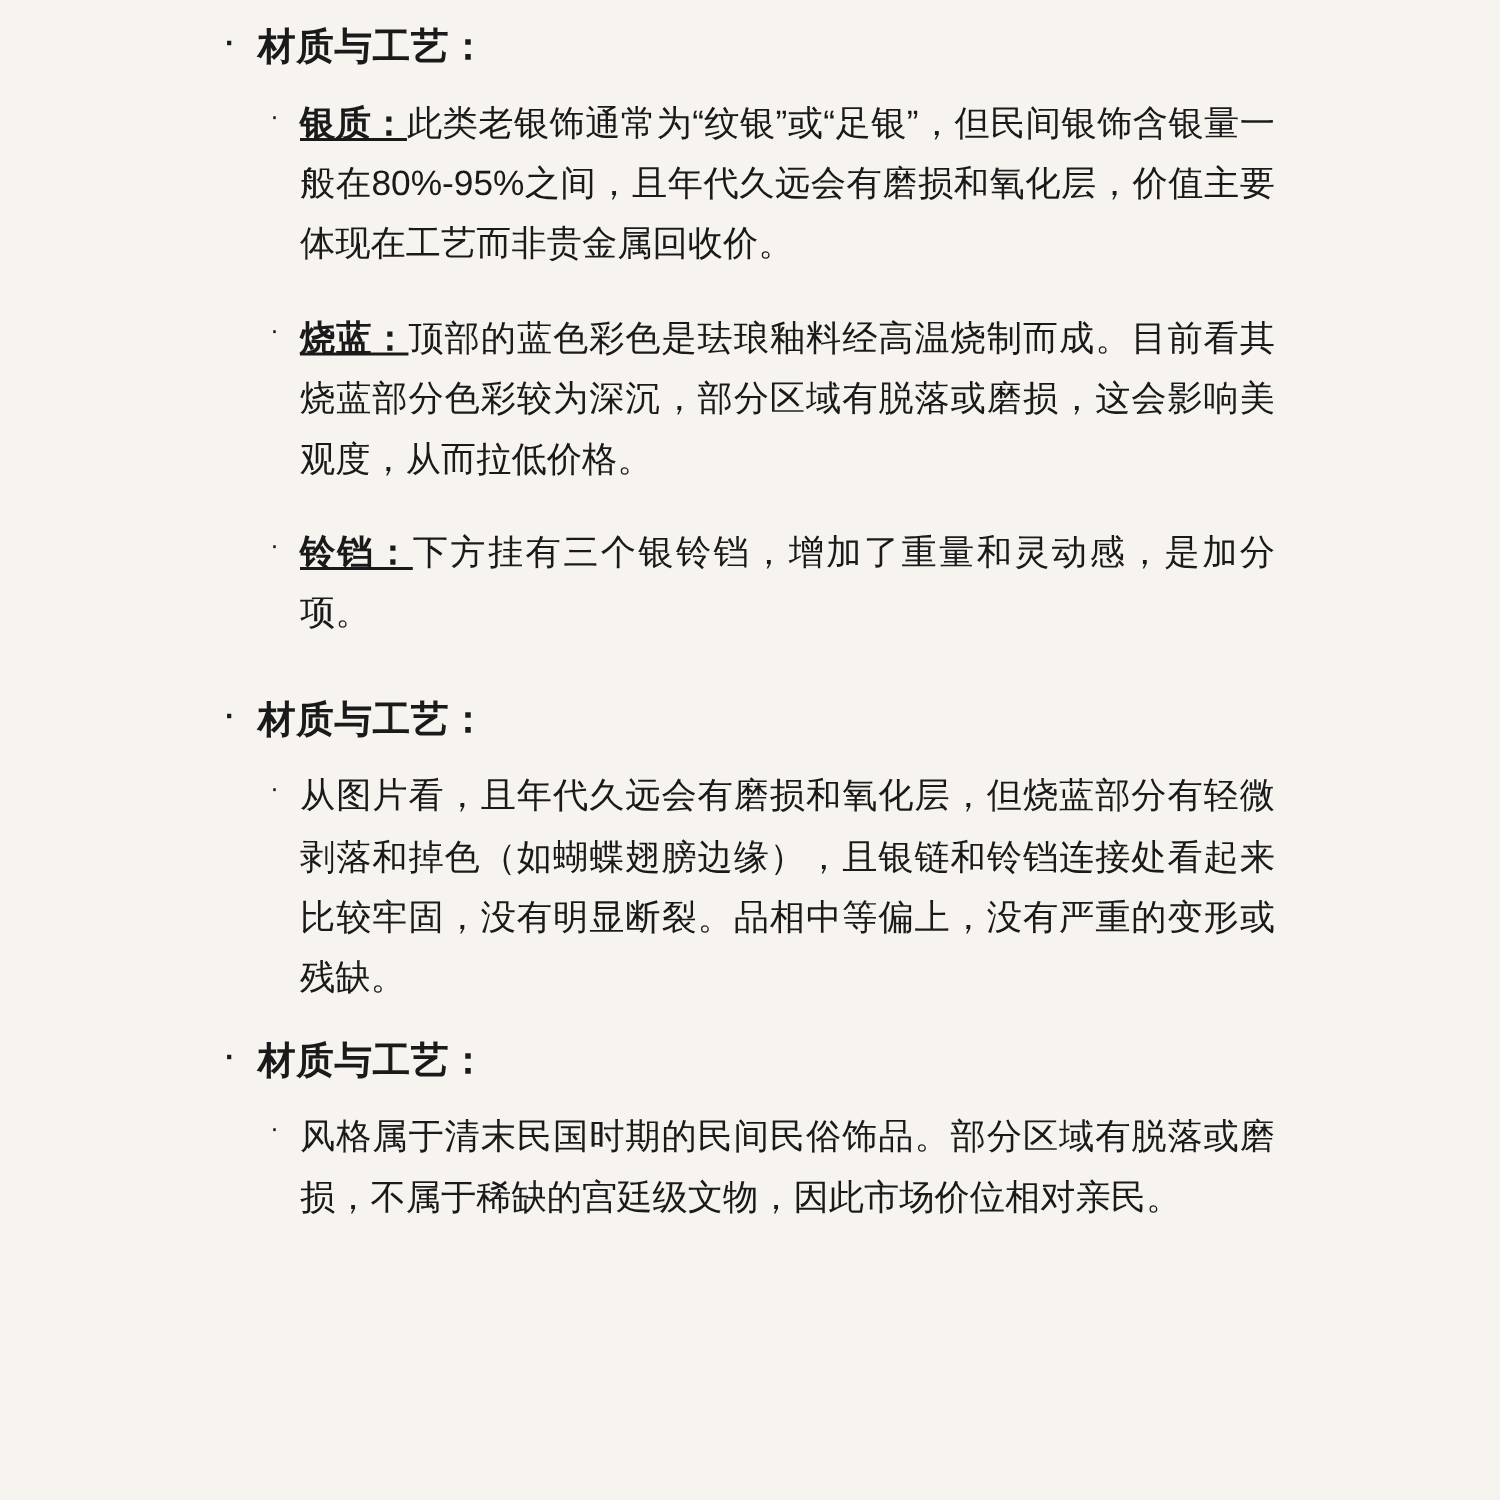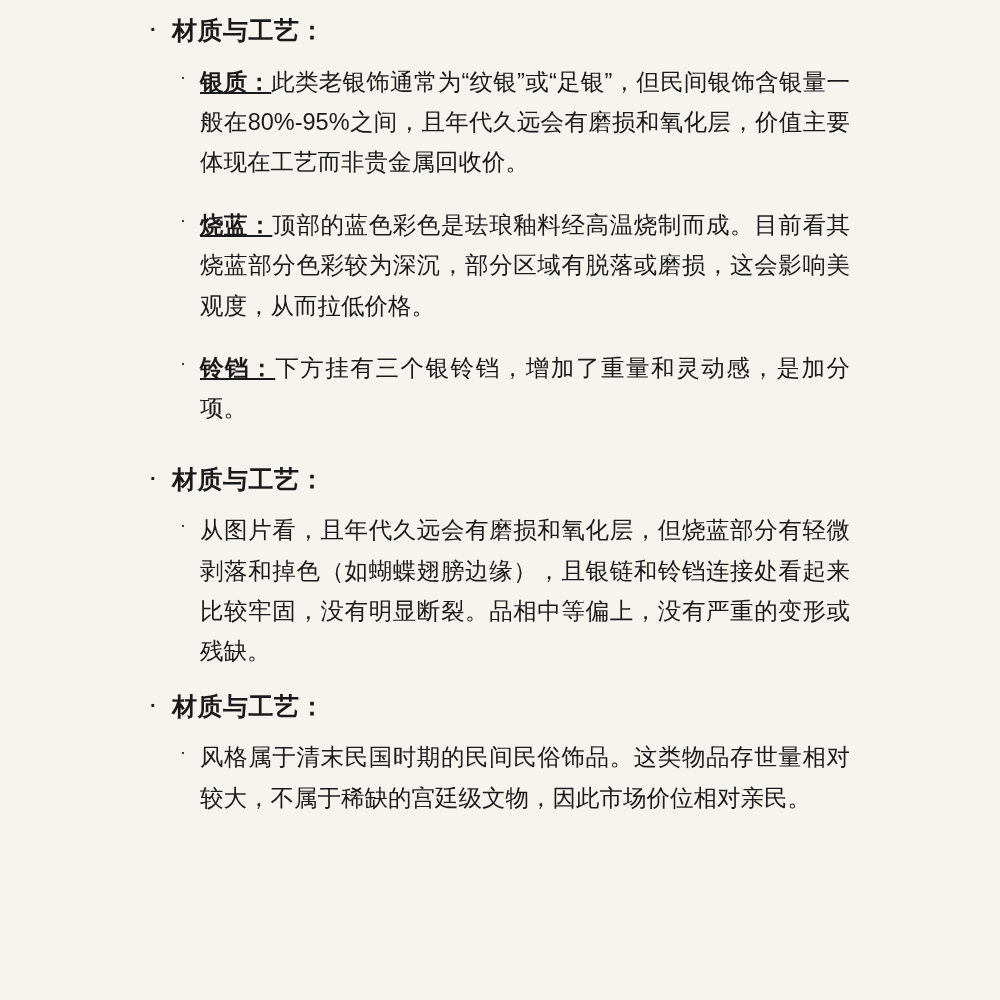--- a/index.html
+++ b/index.html
@@ -128,19 +128,19 @@
     </div>
 
     <div class="sec">
       <div class="sec-head">
         <span class="bullet">·</span>
         <span class="txt">材质与工艺：</span>
       </div>
       <div class="sub-list">
         <div class="sub">
           <span class="bullet">·</span>
-          <span class="body"><span>风格属于清末民国时期的民间民俗饰品。这类物品存世量相对较大，不属于稀缺的宫廷级文物，因此市场价位相对亲民。</span></span>
+          <span class="body"><span>风格属于清末民国时期的民间民俗饰品。部分区域有脱落或磨损，不属于稀缺的宫廷级文物，因此市场价位相对亲民。</span></span>
         </div>
       </div>
     </div>
 
   </div>
 </div>
 
 </body></html>

